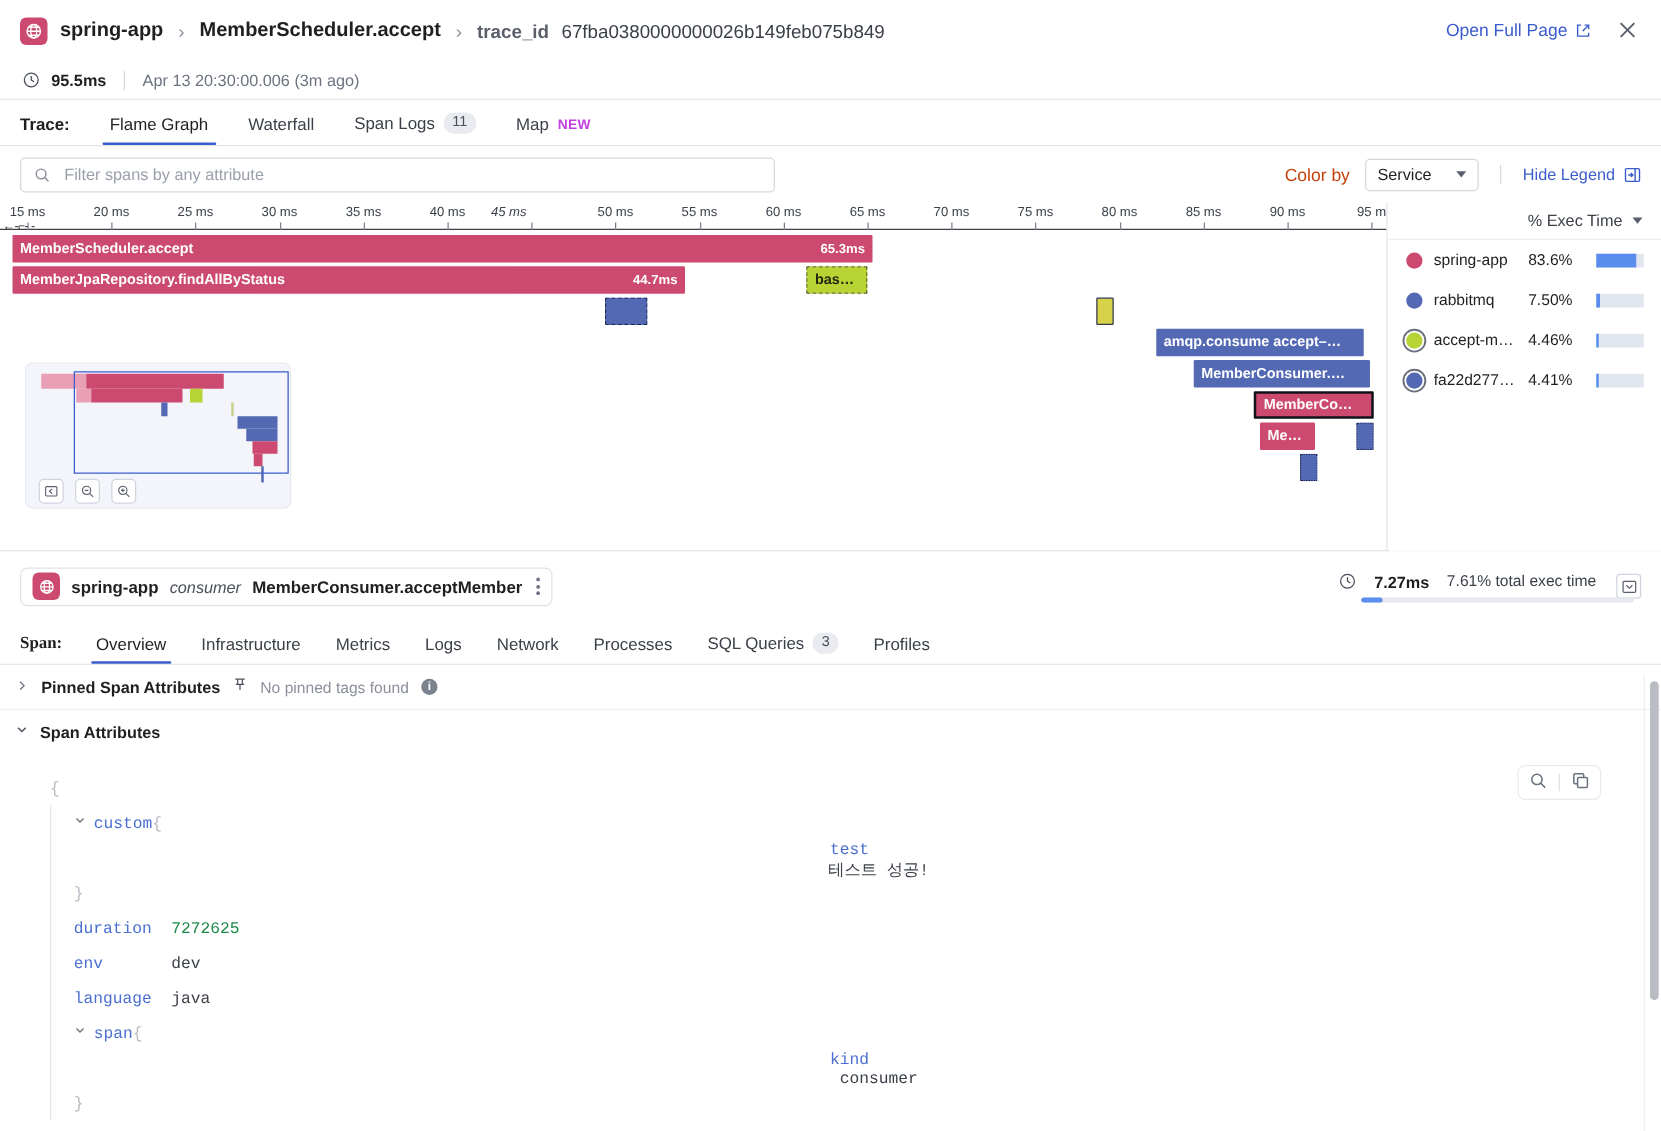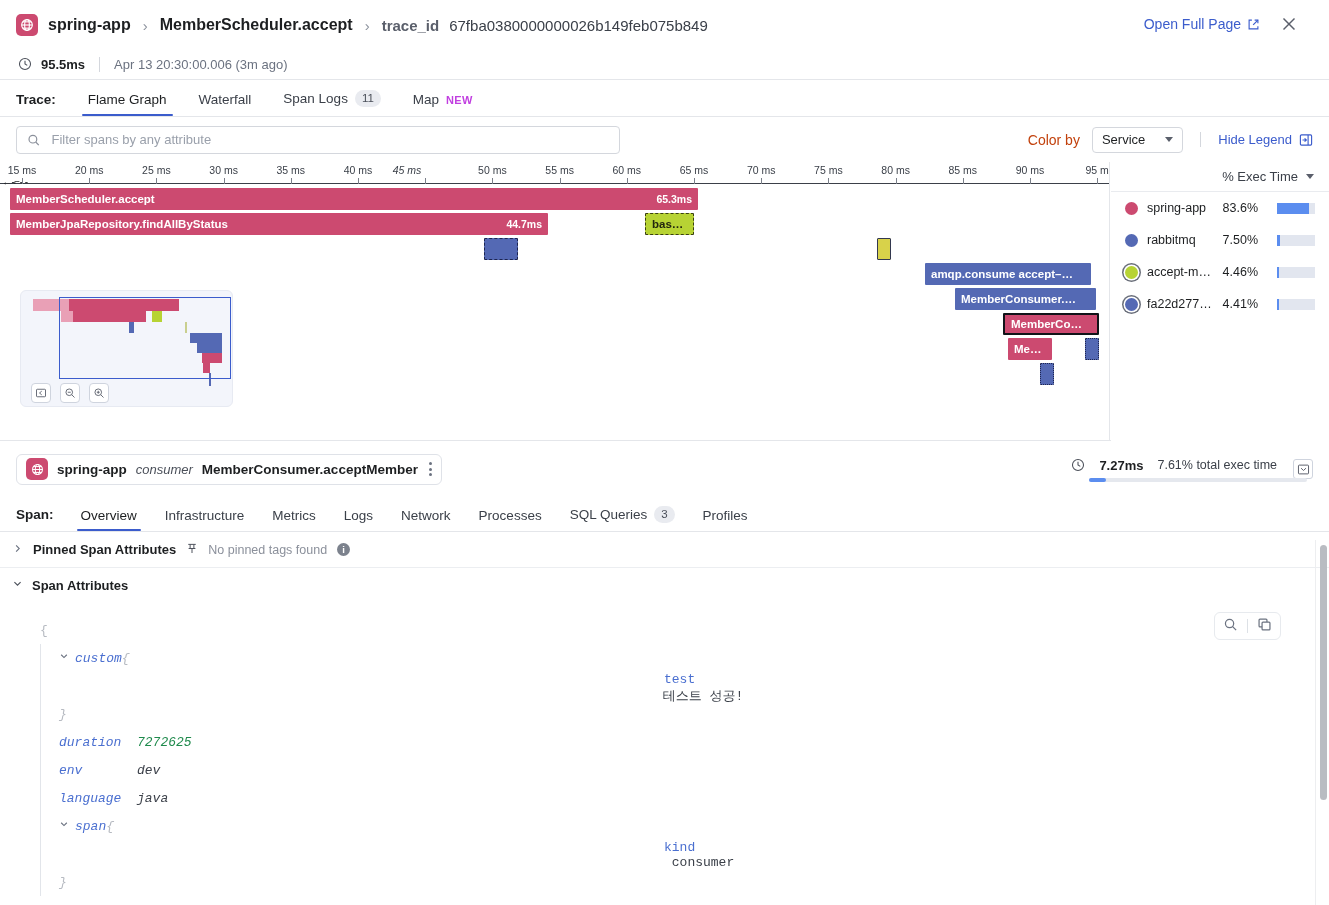--- a/index.html
+++ b/index.html
@@ -22,21 +22,21 @@
   .globe-badge {
     width: 22px; height: 22px; border-radius: 5px; background: #cc4a70;
     display:flex; align-items:center; justify-content:center; flex:0 0 auto;
   }
   .globe-badge svg { display:block; }
   .crumb-svc { font-size: 16px; font-weight: 700; color:#1d1f21; }
   .crumb-sep { color:#8e949f; font-size:15px; margin:0 2px;}
   .crumb-op { font-size: 16px; font-weight: 700; color:#1d1f21; }
   .crumb-key { font-size: 15px; font-weight: 700; color:#5a5f6b; }
   .crumb-val { font-size: 15px; color:#3b4049; }
-  .hdr-right { position:absolute; right: 29px; top: 13px; display:flex; align-items:center; gap:18px; }
+  .hdr-right { position:absolute; right: 16px; top: 13px; display:flex; align-items:center; gap:18px; }
   .open-full { color:#3b5ccc; font-size:14px; display:flex; align-items:center; gap:6px; cursor:pointer;}
   .close-x { width:22px; height:22px; cursor:pointer; color:#5a5f6b;}
   .hdr-row2 { display:flex; align-items:center; gap:9px; height:28px; padding-left:2px; }
   .clock-ic { color:#4a4f59; display:flex; align-items:center;}
   .dur-main { font-size:13px; font-weight:700; color:#1d1f21;}
   .vdiv { width:1px; height:15px; background:#d4d7dd; margin:0 5px;}
   .ts-text { font-size:13px; color:#6b7280;}
 
   
   .tabs-bar {
@@ -138,21 +138,21 @@
   .span-hd-right { margin-left:auto; display:flex; align-items:center; gap:16px; position:relative;}
   .exec-wrap { position:relative; display:flex; align-items:center; gap:14px; padding-bottom:8px;}
   .exec-ms { font-size:13px; font-weight:700;}
   .exec-pct { font-size:12.5px; color:#3b4049;}
   .exec-track { position:absolute; left:18px; bottom:-1px; width:218px; height:4px; background:#e5e8ee; border-radius:2px;}
   .exec-track span { position:absolute; left:0;top:0;bottom:0; background:#5b8def; border-radius:2px;}
   .collapse-btn { width:20px;height:20px;border:1px solid #cfd4de;border-radius:3px;
                   display:flex;align-items:center;justify-content:center;cursor:pointer;}
 
   .span-tabs { height:35px; border-bottom:1px solid #e4e6ea; display:flex; align-items:flex-end; padding: 0 16px;}
-  .span-tabs .tabs-label { margin-right:13px;}
+  .span-tabs .tabs-label { margin-right:13px;font-family:Liberation Serif, serif;}
   .span-tabs .tab { padding: 0 14px 8px 14px; }
 
   .pinned-row { height:36px; display:flex; align-items:center; gap:10px; padding: 0 12px;
                 border-bottom:1px solid #eceef1;}
   .chev { color:#6b7280; font-size:12px; display:inline-block;}
   .pinned-title { font-size:13px; font-weight:700;}
   .pin-ic { color:#4a4f59; }
   .pinned-sub { font-size:12.5px; color:#8b909b;}
   .info-ic { width:13px;height:13px;border-radius:50%;background:#7c828d;color:#fff;font-size:9.5px;
              display:inline-flex;align-items:center;justify-content:center; font-weight:700;}
@@ -163,21 +163,21 @@
   .json-box { position:relative; padding: 14px 0 0 40px; font-family:"Liberation Mono", monospace;
               font-size:13px; }
   .json-tools { position:absolute; right:48px; top:10px; border:1px solid #e7eaee; border-radius:6px;
                 height:28px; display:flex; align-items:center; gap:0; padding: 0 8px; background:#fff;}
   .json-tools .sep { width:1px; height:14px; background:#dde1e6; margin: 0 9px;}
   .jline { height:28px; display:flex; align-items:center; white-space:pre;}
   .j-brace { color:#b6bac1; }
   .j-key { color:#4a6fd0; }
   .j-str { color:#3b4049; }
   .j-num { color:#1f8a4c; }
-  .indent-1 { padding-left:18px;font-style:italic; }
+  .indent-1 { padding-left:18px; }
   .indent-2 { padding-left:36px;flex-direction:column; }
   .guide { border-left:1px solid #e2e5ea; }
 
   .scroll-track { position:absolute; right:2px; top:540px; width:9px; height:360px; }
   .scroll-thumb { position:absolute; right:2px; top:545px; width:7px; height:255px;
                   background:#b9bcc2; border-radius:4px;}
   .vline { position:absolute; right:13px; top:540px; width:1px; height:365px; background:#edeef0;}
 </style>
 </head>
 <body>

